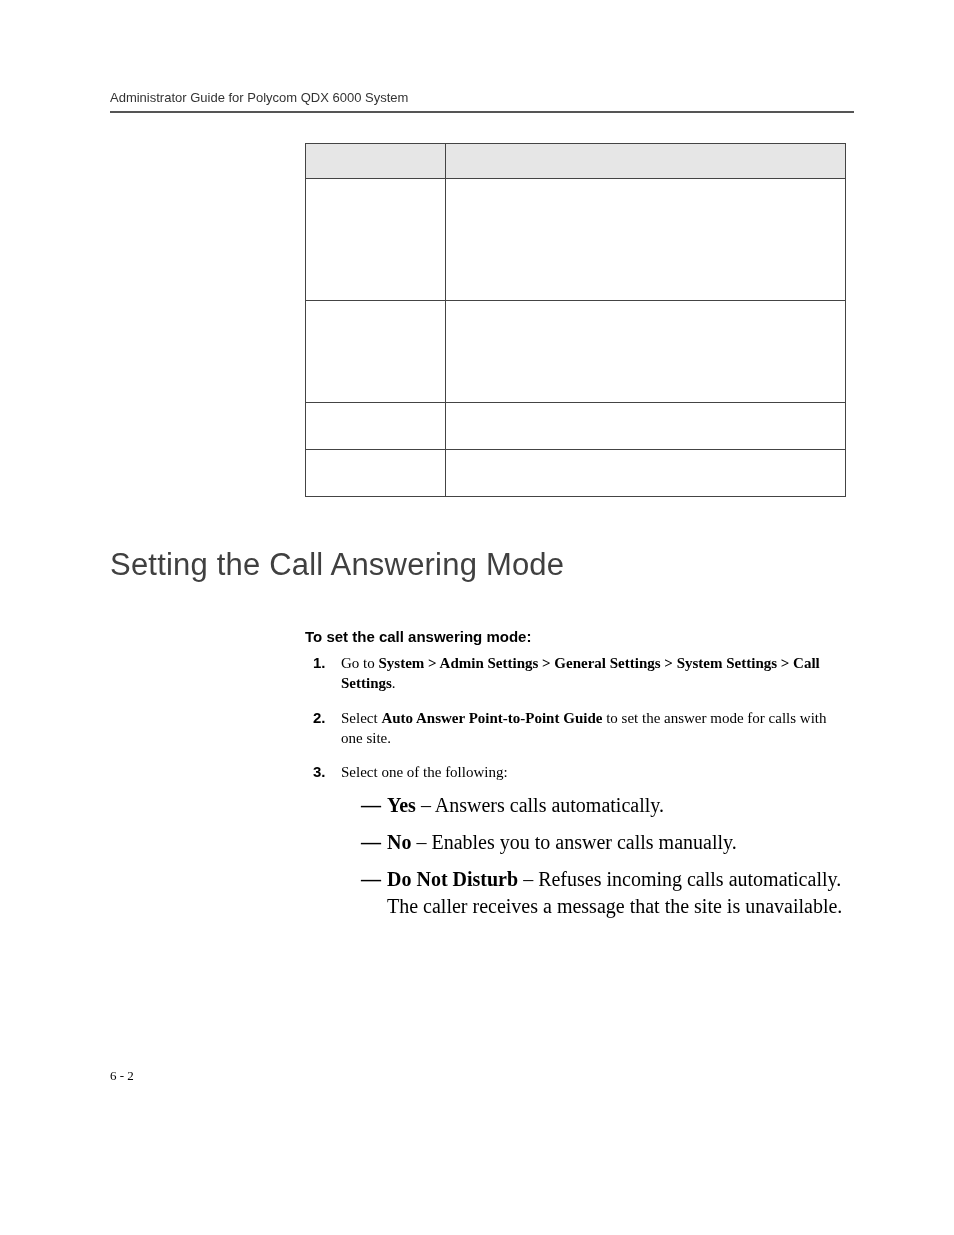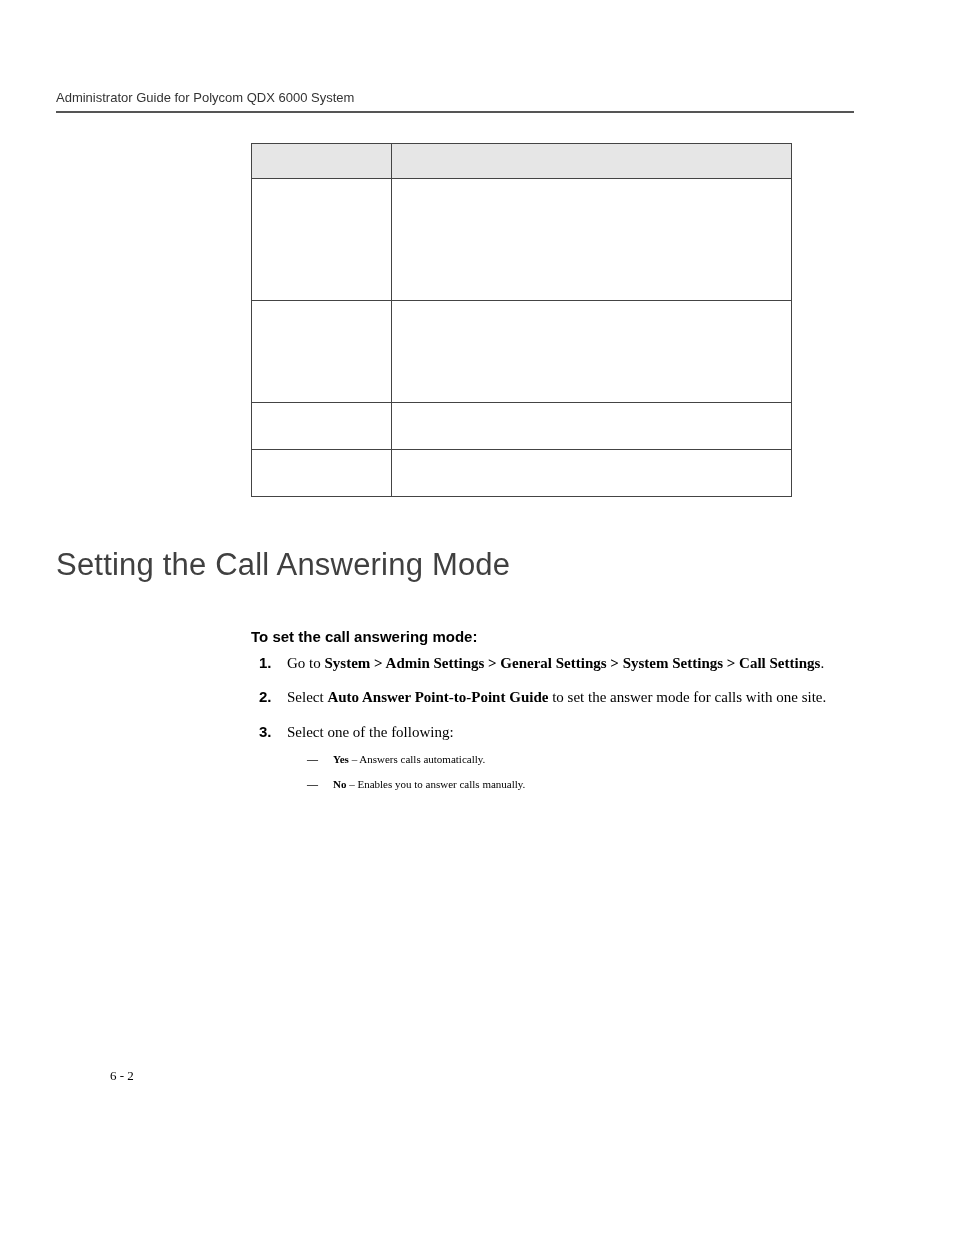--- a/index.html
+++ b/index.html
@@ -7,21 +7,21 @@
     padding: 0;
     background: #ffffff;
     font-family: "Palatino Linotype", "Book Antiqua", Palatino, serif;
     color: #000;
   }
   .page {
     width: 954px;
     height: 1173px;
     position: relative;
     box-sizing: border-box;
-    padding: 90px 100px 60px 56px;
+    padding: 90px 100px 60px 110px;
   }
   .header-text {
     font-size: 13px;
     color: #333;
     font-family: "Futura", "Trebuchet MS", Arial, sans-serif;
     margin-bottom: 6px;
   }
   .header-rule {
     border: none;
     border-top: 2px solid #555;
@@ -95,21 +95,21 @@
   }
   ul.sub {
     list-style: none;
     padding: 0;
     margin: 10px 0 0 20px;
   }
   ul.sub > li {
     position: relative;
     padding-left: 26px;
     margin-bottom: 10px;
-    font-size: 11px;
+    font-size: 20px;
     line-height: 1.35;
   }
   ul.sub > li::before {
     content: "—";
     position: absolute;
     left: 0;
     top: 0;
     font-weight: 700;
   }
   .page-num {
@@ -177,20 +177,23 @@
       </li>
       <li>
         <span>Select one of the following:</span>
         <ul class="sub">
           <li>
             <span class="bold">Yes</span><span> – Answers calls automatically.</span>
           </li>
           <li>
             <span class="bold">No</span><span> – Enables you to answer calls manually.</span>
           </li>
+          <li>
+            <span class="bold">Do Not Disturb</span><span> – Refuses incoming calls automatically. The caller receives a message that the site is unavailable.</span>
+          </li>
         </ul>
       </li>
     </ol>
 
   </div>
 
   <div class="page-num">6 - 2</div>
 
 </div>
 

